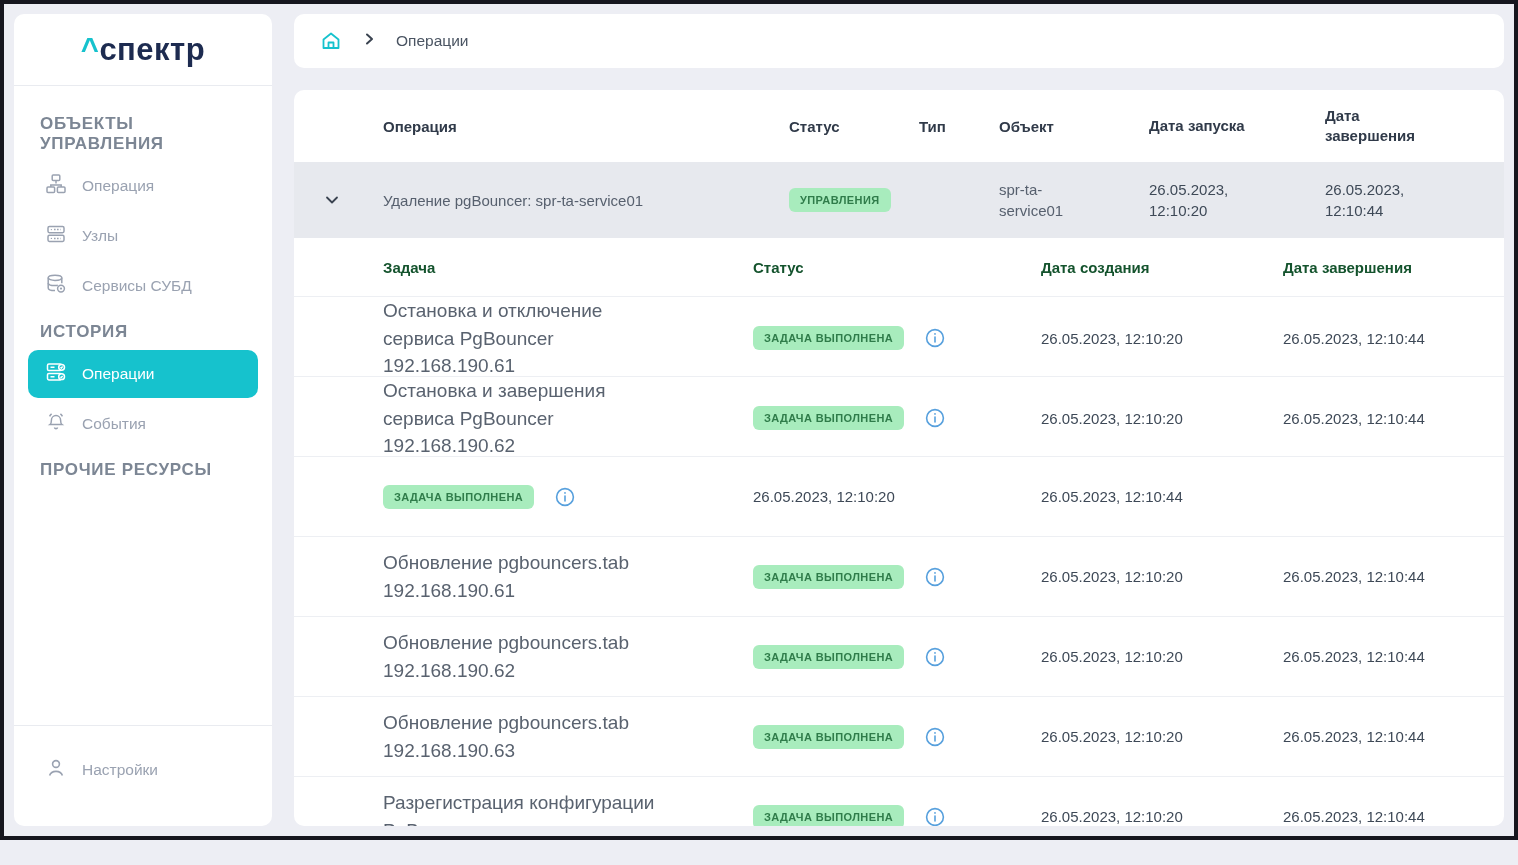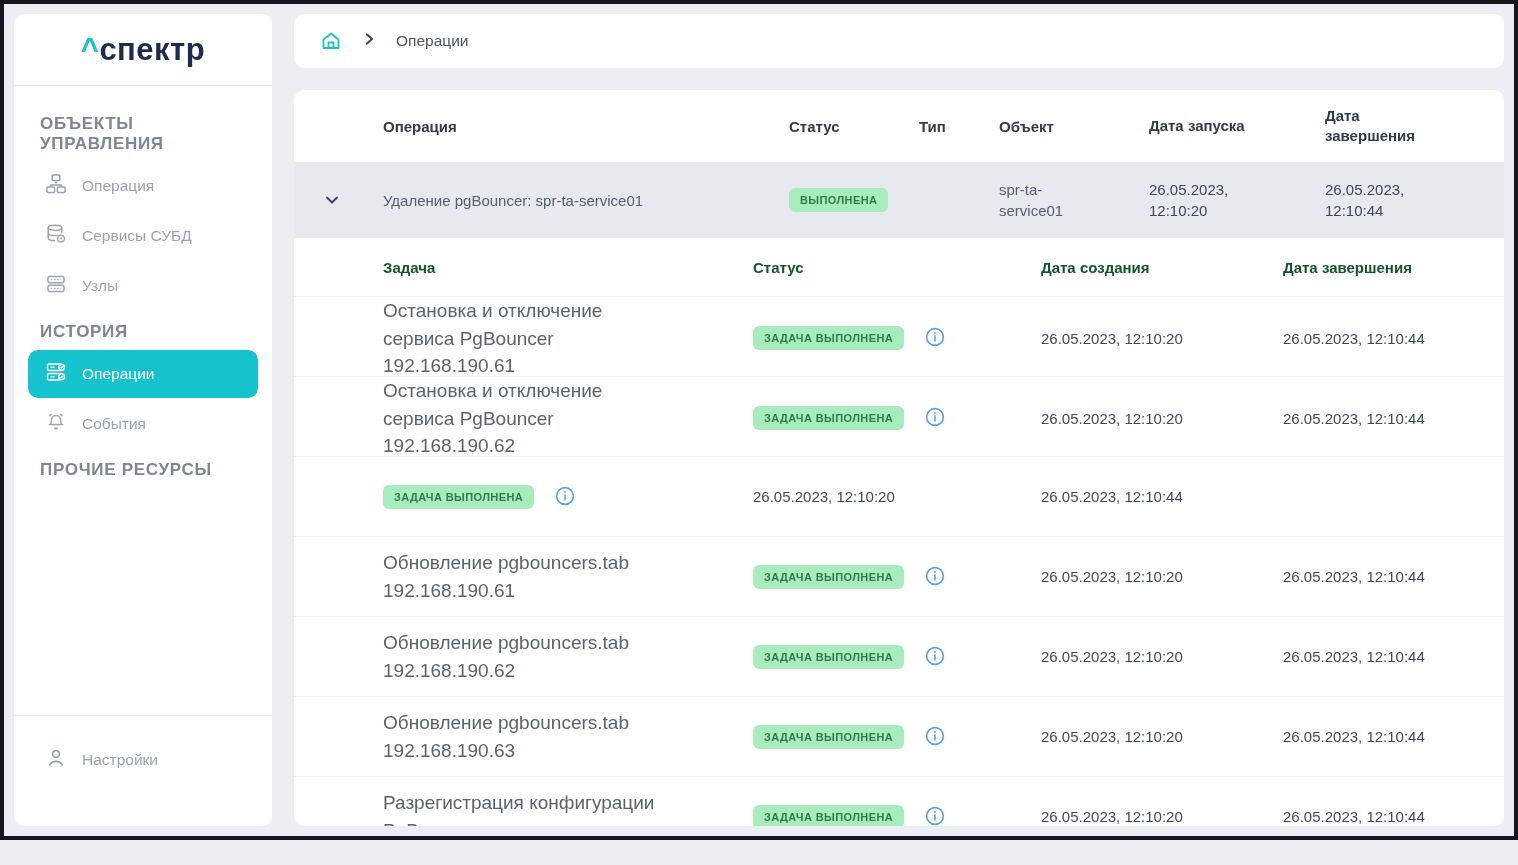--- a/index.html
+++ b/index.html
@@ -38,21 +38,21 @@
     display:flex; align-items:center; gap:15px;
     padding:11px 17px; margin:2px 0;
     font-size:15.5px; color:#9aa2b1;
     border-radius:10px; cursor:pointer;
   }
   .side-item svg { flex-shrink:0; }
   .side-item.active { background:#16c2cd; color:#ffffff; }
   .side-footer {
     margin-top:auto;
     border-top:1px solid #e9ebf0;
-    padding:18px 14px 40px;
+    padding:18px 14px 30px;
   }
   
   .main { flex:1; display:flex; flex-direction:column; gap:22px; min-width:0; }
   .breadcrumb-card {
     height:54px; flex-shrink:0;
     background:#ffffff; border-radius:10px;
     display:flex; align-items:center; gap:20px;
     padding:0 26px;
     font-size:15.5px; color:#4a5462;
   }
@@ -81,21 +81,21 @@
   .task-row { height:80px; border-top:1px solid #edeff3; }
   .task-name { font-size:19px; color:#59626f; line-height:1.45; max-width:305px; }
   .task-date { font-size:15px; color:#3e4957; }
   .badge {
     display:inline-block;
     background:#a8ecbd; color:#2f7c4a;
     font-size:11px; font-weight:700; letter-spacing:0.4px;
     padding:6px 11px; border-radius:6px;
     white-space:nowrap;
   }
-  .status-cell { display:flex; align-items:flex-start; gap:20px; }
+  .status-cell { display:flex; align-items:center; gap:20px; }
   .chevron-cell { display:flex; justify-content:center; }
   .icon-btn { cursor:pointer; display:inline-flex; }
 </style>
 </head>
 <body>
 
 <div class="frame">
 
   <aside class="sidebar">
     <div class="logo-block">
@@ -110,46 +110,46 @@
       <div class="side-item">
         <span>
           <svg width="22" height="22" viewBox="0 0 22 22" fill="none" stroke="#9aa2b1" stroke-width="1.5">
             <rect x="7.2" y="2" width="7.6" height="5.4" rx="1"></rect>
             <rect x="2" y="14" width="7.6" height="5.4" rx="1"></rect>
             <rect x="12.4" y="14" width="7.6" height="5.4" rx="1"></rect>
             <path d="M11 7.4 v3 M5.8 14 v-2 h10.4 v2"></path>
           </svg>
         </span>
         <span>Операция</span>
+      </div>
+
+      <div class="side-item">
+        <span>
+          <svg width="22" height="22" viewBox="0 0 22 22" fill="none" stroke="#9aa2b1" stroke-width="1.5">
+            <rect x="3" y="3.5" width="16" height="6.2" rx="1.4"></rect>
+            <rect x="3" y="12.3" width="16" height="6.2" rx="1.4"></rect>
+            <circle cx="6.4" cy="6.6" r="0.7" fill="#9aa2b1" stroke="none"></circle>
+            <path d="M9 6.6 h6.5 M9 15.4 h6.5" stroke-dasharray="1.6 1.4"></path>
+            <circle cx="6.4" cy="15.4" r="0.7" fill="#9aa2b1" stroke="none"></circle>
+          </svg>
+        </span>
+        <span>Узлы</span>
       </div>
 
       <div class="side-item">
         <span>
           <svg width="22" height="22" viewBox="0 0 22 22" fill="none" stroke="#9aa2b1" stroke-width="1.5">
             <ellipse cx="10" cy="4.8" rx="6.8" ry="2.6"></ellipse>
             <path d="M3.2 4.8 v10.2 c0 1.4 2.9 2.6 6.8 2.6 M16.8 4.8 v5.4"></path>
             <path d="M3.2 10 c0 1.4 2.9 2.6 6.8 2.6 1 0 2-.1 2.8-.3"></path>
             <circle cx="16" cy="15.6" r="3.4"></circle>
             <circle cx="16" cy="15.6" r="1.1" fill="#9aa2b1" stroke="none"></circle>
           </svg>
         </span>
         <span>Сервисы СУБД</span>
-      </div>
-
-      <div class="side-item">
-        <span>
-          <svg width="22" height="22" viewBox="0 0 22 22" fill="none" stroke="#9aa2b1" stroke-width="1.5">
-            <rect x="3" y="3.5" width="16" height="6.2" rx="1.4"></rect>
-            <rect x="3" y="12.3" width="16" height="6.2" rx="1.4"></rect>
-            <circle cx="6.4" cy="6.6" r="0.7" fill="#9aa2b1" stroke="none"></circle>
-            <path d="M9 6.6 h6.5 M9 15.4 h6.5" stroke-dasharray="1.6 1.4"></path>
-            <circle cx="6.4" cy="15.4" r="0.7" fill="#9aa2b1" stroke="none"></circle>
-          </svg>
-        </span>
-        <span>Узлы</span>
       </div>
 
       <div class="section-title">ИСТОРИЯ</div>
 
       <div class="side-item active">
         <span>
           <svg width="22" height="22" viewBox="0 0 22 22" fill="none" stroke="#ffffff" stroke-width="1.5">
             <rect x="2.5" y="3" width="14" height="6.6" rx="1.4"></rect>
             <rect x="2.5" y="12.4" width="14" height="6.6" rx="1.4"></rect>
             <path d="M5.5 6.3 h4 M5.5 15.7 h4"></path>
@@ -221,21 +221,21 @@
 
       <div class="op-row grid-ops">
         <div class="cell chevron-cell">
           <span class="icon-btn">
             <svg width="16" height="16" viewBox="0 0 16 16" fill="none" stroke="#3a4350" stroke-width="1.8" stroke-linecap="round" stroke-linejoin="round">
               <path d="M3 5.5 L8 10.5 L13 5.5"></path>
             </svg>
           </span>
         </div>
         <div class="cell op-name">Удаление pgBouncer: spr-ta-service01</div>
-        <div class="cell"><span class="badge">ВЫПОЛНЕНА</span></div>
+        <div class="cell"><span class="badge">УПРАВЛЕНИЯ</span></div>
         <div class="cell"></div>
         <div class="cell op-obj">spr-ta-service01</div>
         <div class="cell op-date">26.05.2023, 12:10:20</div>
         <div class="cell op-date">26.05.2023, 12:10:44</div>
       </div>
 
       <div class="tasks-header grid-tasks">
         <div class="cell"></div>
         <div class="cell">Задача</div>
         <div class="cell">Статус</div>
@@ -255,21 +255,21 @@
               <circle cx="11" cy="6.9" r="0.9" fill="#57a0dd" stroke="none"></circle>
             </svg>
           </span>
         </div>
         <div class="cell task-date">26.05.2023, 12:10:20</div>
         <div class="cell task-date">26.05.2023, 12:10:44</div>
       </div>
 
       <div class="task-row grid-tasks">
         <div class="cell"></div>
-        <div class="cell task-name">Остановка и отключение сервиса PgBouncer 192.168.190.62</div>
+        <div class="cell task-name">Остановка и завершения сервиса PgBouncer 192.168.190.62</div>
         <div class="cell status-cell">
           <span class="badge">ЗАДАЧА ВЫПОЛНЕНА</span>
           <span class="icon-btn">
             <svg width="22" height="22" viewBox="0 0 22 22" fill="none" stroke="#57a0dd" stroke-width="1.6">
               <circle cx="11" cy="11" r="8.4"></circle>
               <path d="M11 10 v5" stroke-linecap="round"></path>
               <circle cx="11" cy="6.9" r="0.9" fill="#57a0dd" stroke="none"></circle>
             </svg>
           </span>
         </div>

